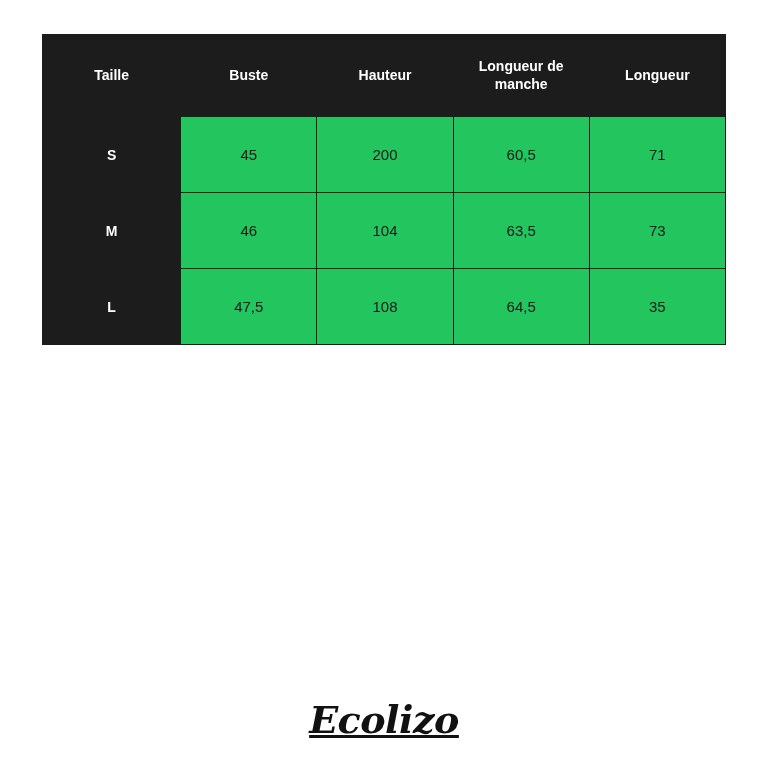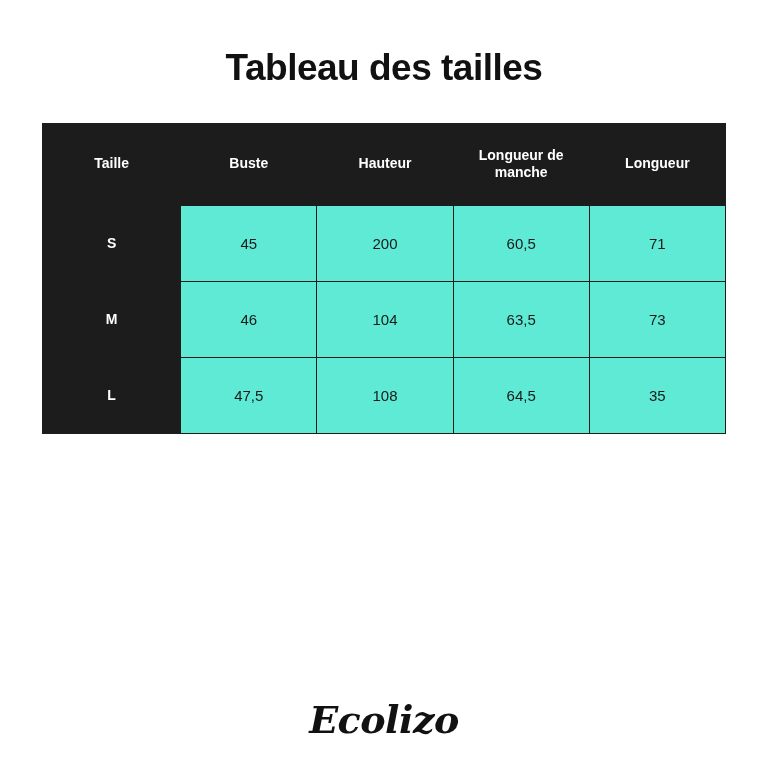--- a/index.html
+++ b/index.html
@@ -59,21 +59,21 @@
   table.size-table thead th {
     background: #1c1c1c;
     color: #ffffff;
     font-size: 14px;
     font-weight: bold;
     height: 73px;
     padding: 4px 6px;
     line-height: 1.25;
   }
   table.size-table tbody td {
-    background: #5eead4;
+    background: #22c55e;
     color: #1a1a1a;
     font-size: 15px;
     height: 73px;
     font-weight: 400;
   }
   table.size-table tbody td.size-cell {
     background: #1c1c1c;
     color: #ffffff;
     font-weight: bold;
     font-size: 14px;
@@ -85,28 +85,28 @@
     left: 0;
     right: 0;
     bottom: 26px;
     text-align: center;
     font-family: "DejaVu Serif", serif;
     font-style: italic;
     font-weight: bold;
     font-size: 38px;
     color: #111111;
     letter-spacing: -0.5px;
+    text-decoration: underline;
   }
 </style>
 </head>
 <body>
 
 <div class="page">
 
-  <div class="title">Tableau des tailles</div>
 
   <div class="table-wrap">
     <table class="size-table">
       <colgroup>
         <col class="c-size">
         <col class="c-reg">
         <col class="c-reg">
         <col class="c-reg">
         <col class="c-reg">
       </colgroup>

